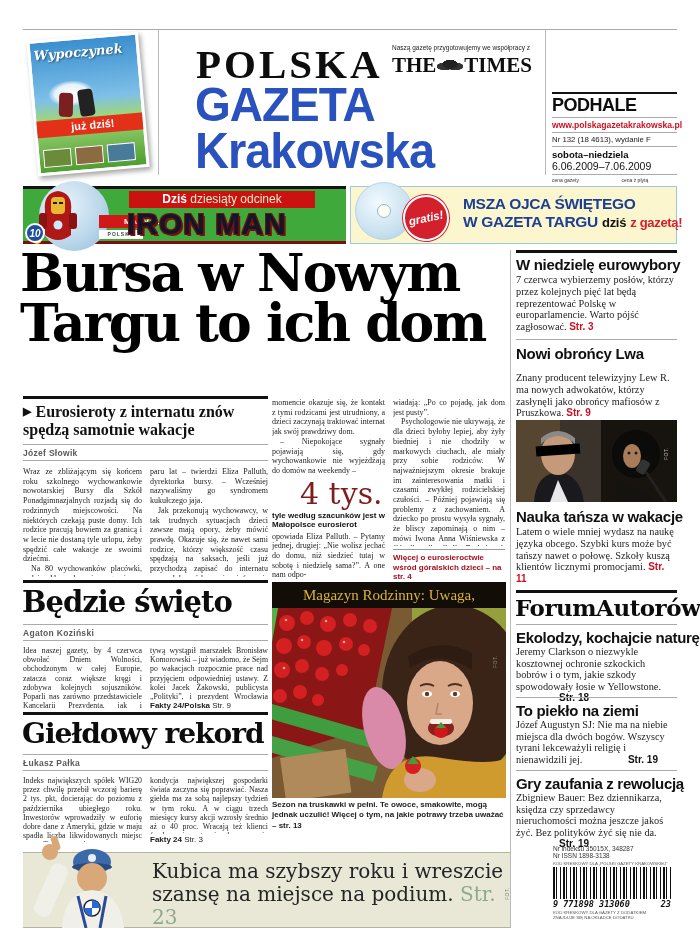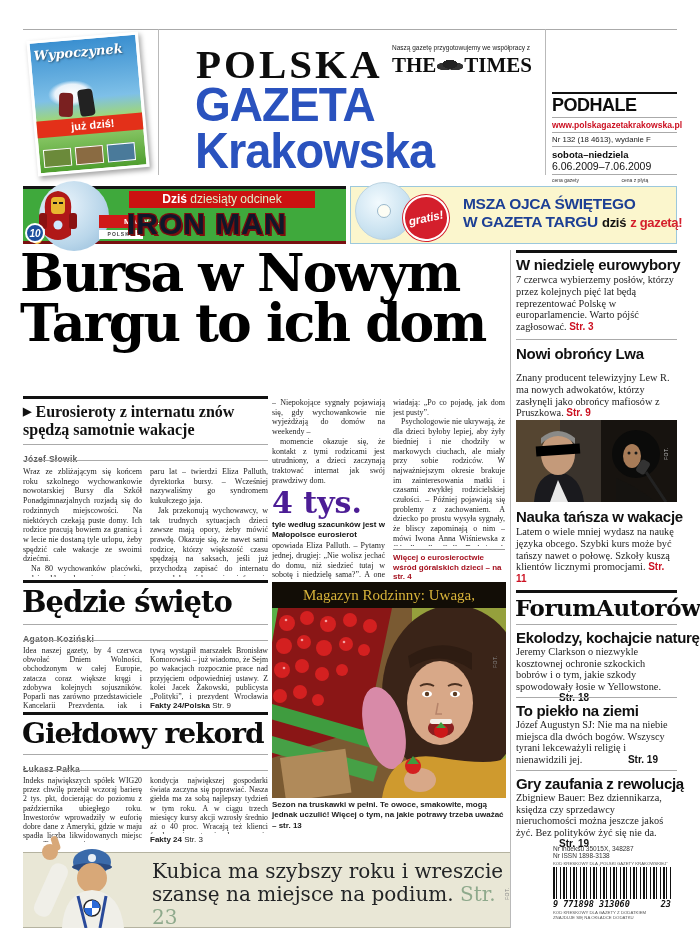--- a/index.html
+++ b/index.html
@@ -9,21 +9,21 @@
   .rule { background:#111; }
   .hr { background:#aaa; height:1px; }
   .vline { background:#b9b9b9; width:1px; }
   .serifbody { font-family:"Liberation Serif", serif; font-size:8px; line-height:9.7px; text-align:justify; color:#1c1c1c; overflow:hidden; }
   .serifbody p + p { text-indent:8px; }
   .sideitem-title { font-size:15px; font-weight:800; color:#101010; letter-spacing:-0.3px; }
   .sideitem-text { font-family:"Liberation Serif", serif; font-size:10.3px; line-height:11.8px; color:#222; }
   .pg { font-family:"Liberation Sans", sans-serif; font-weight:800; font-size:10px; }
   .pg.red { color:#cc1122; }
   .pg.black { color:#111;margin-left:43px; }
-  .bylinebar { font-size:8.5px; font-weight:700; color:#5a5a5a; letter-spacing:0.3px;margin-top:6px; }
+  .bylinebar { font-size:8.5px; font-weight:700; color:#5a5a5a; letter-spacing:0.3px; }
   .secthead { font-family:"DejaVu Serif", serif; font-weight:700; color:#0c0c0c; letter-spacing:-1px; white-space:nowrap; }
   .vcredit { font-size:5px; color:#888; transform:rotate(-90deg); transform-origin:left top; white-space:nowrap; letter-spacing:0.5px; }
   .footerline { font-size:8px; color:#222; }
   .footerline b { font-weight:800; }
 </style>
 </head>
 <body>
 
 <div id="page">
 
@@ -126,25 +126,25 @@
   <div class="abs serifbody" style="left:23px;top:467px;width:119px;height:110px;">
     <p>Wraz ze zbliżającym się końcem roku szkolnego wychowankowie nowotarskiej Bursy dla Szkół Ponadgimnazjalnych rozjadą się do rodzinnych miejscowości. Na niektórych czekają puste domy. Ich rodzice pracują bowiem za granicą i w lecie nie dostaną tyle urlopu, żeby spędzić całe wakacje ze swoimi dziećmi.</p>
     <p>Na 80 wychowanków placówki, rodzice 11 przebywają za granicą. – Ten problem, nazywany eurosieroctwem, znamy już od dobrych</p>
   </div>
   <div class="abs serifbody" style="left:150px;top:467px;width:118px;height:110px;font-family:Liberation Serif, serif;">
     <p>paru lat – twierdzi Eliza Palluth, dyrektorka bursy. – Wcześniej nazywaliśmy go syndromem kukułczego jaja.</p>
     <p>Jak przekonują wychowawcy, w tak trudnych sytuacjach dzieci zawsze mają opory, żeby mówić prawdę. Okazuje się, że nawet sami rodzice, którzy większość czasu spędzają na saksach, jeśli już przychodzą zapisać do internatu syna lub córkę, nie informują wychowawców, że pracują za granicą. W pewnym</p>
   </div>
   <div class="abs" style="left:272px;top:398px;width:113px;height:182px;overflow:hidden;">
     <div class="serifbody" style="width:113px;">
+      <p>momencie okazuje się, że kontakt z tymi rodzicami jest utrudniony, a dzieci zaczynają traktować internat jak swój prawdziwy dom.</p>
       <p>– Niepokojące sygnały pojawiają się, gdy wychowankowie nie wyjeżdżają do domów na weekendy –</p>
-      <p>momencie okazuje się, że kontakt z tymi rodzicami jest utrudniony, a dzieci zaczynają traktować internat jak swój prawdziwy dom.</p>
     </div>
     <div style="margin:3px 0 2px 0;">
-      <div style="font-family:'DejaVu Serif',serif;font-weight:700;font-size:30px;line-height:1;color:#4c1d95;">4 tys.</div>
+      <div style="font-family:'DejaVu Serif',serif;font-weight:400;font-size:30px;line-height:1;color:#7f1d1d;margin-left:28px;">4 tys.</div>
       <div style="font-size:8px;font-weight:800;line-height:1.18;color:#111;margin-top:2px;">tyle według szacunków jest w Małopolsce eurosierot</div>
     </div>
     <div class="serifbody" style="width:113px;">
       <p>opowiada Eliza Palluth. – Pytamy jednej, drugiej: „Nie wolisz jechać do domu, niż siedzieć tutaj w sobotę i niedzielę sama?”. A one nam odpo-</p>
     </div>
   </div>
   <div class="abs serifbody" style="left:393px;top:398px;width:112px;height:148px;">
     <p>wiadają: „Po co pojadę, jak dom jest pusty”.</p>
     <p>Psychologowie nie ukrywają, że dla dzieci byłoby lepiej, aby żyły biedniej i nie chodziły w markowych ciuchach, ale miały przy sobie rodziców. W najważniejszym okresie brakuje im zainteresowania matki i czasami zwykłej rodzicielskiej czułości. – Później pojawiają się problemy z zachowaniem. A dziecko po prostu wysyła sygnały, że bliscy zapominają o nim – mówi Iwona Anna Wiśniewska z Ośrodka dla Osób Dotkniętych Przemocą w Rodzinie w Krakowie.</p>
   </div>

